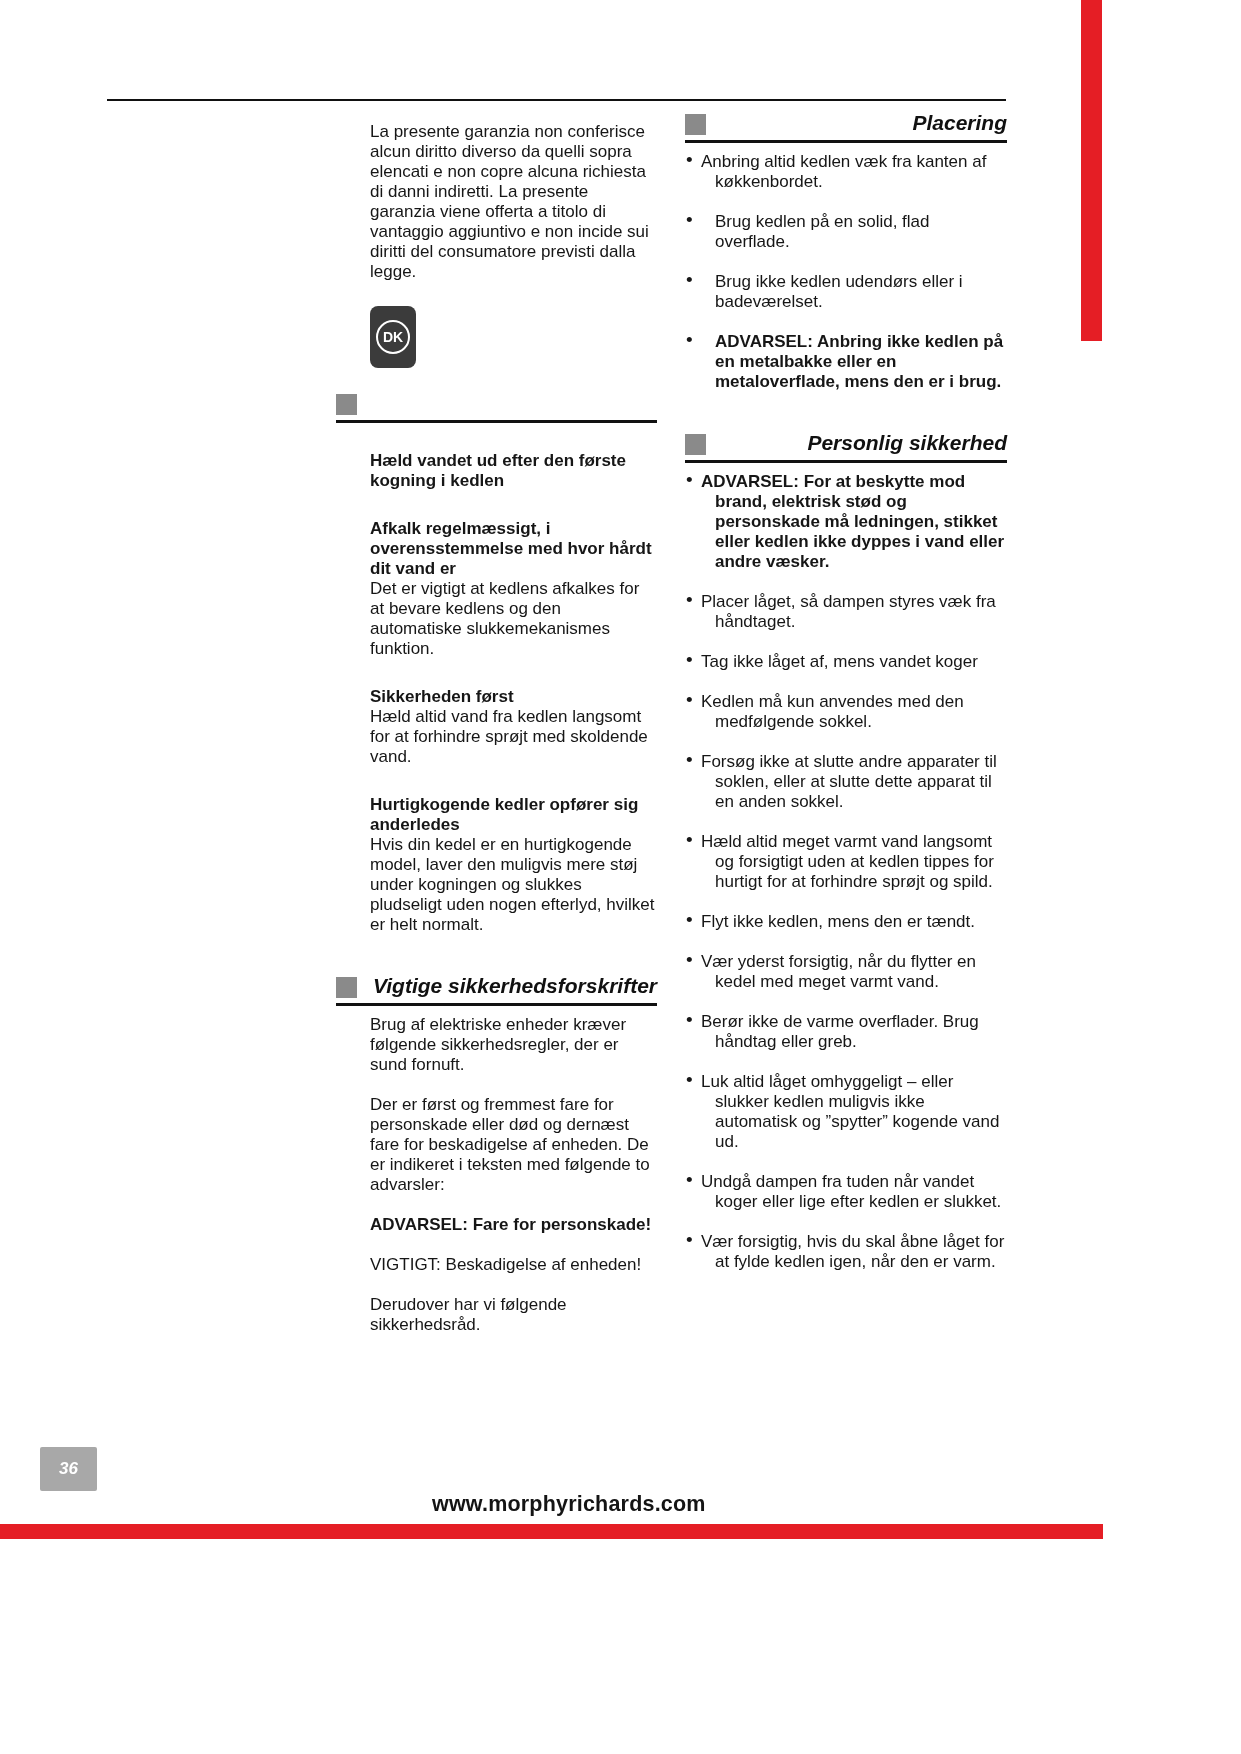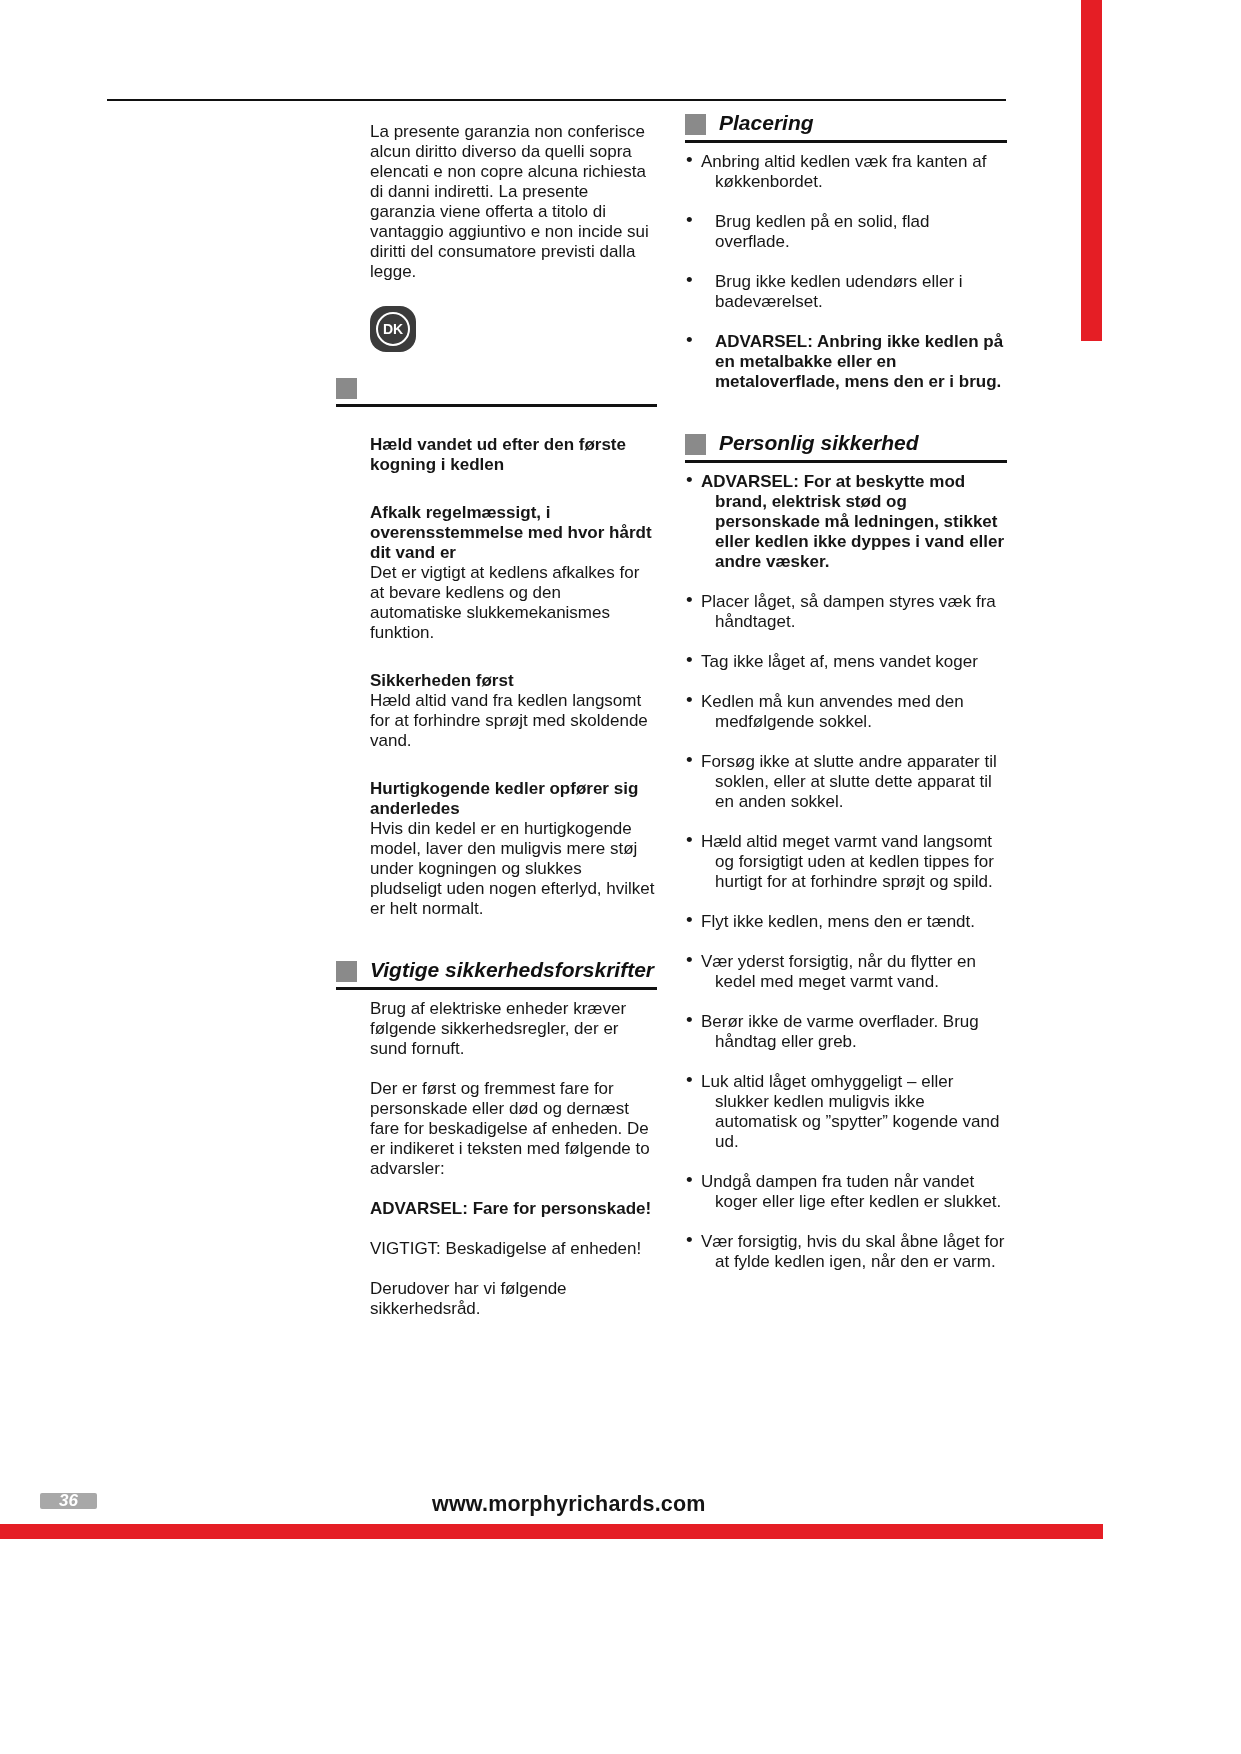--- a/index.html
+++ b/index.html
@@ -14,39 +14,39 @@
   .col { position:absolute; font-size:17px; line-height:20px; }
   .col-left  { left:336px; top:122px; width:321px; }
   .col-right { left:685px; top:110px; width:322px; }
 
   p { margin:0; }
   .indent { margin-left:34px; }
   .para { margin-bottom:20px; }
   .bold { font-weight:bold; }
 
   .section-heading { display:flex; align-items:flex-start; gap:13px;
-    border-bottom:3px solid #111; padding-bottom:5px; margin-bottom:9px; }
+    border-bottom:3px solid #111; padding-bottom:5px; margin-bottom:9px;justify-content:space-between; }
   .section-heading.mt { margin-top:38px; }
   .sq { width:21px; height:21px; background:var(--marker,#8a8a8a); flex:0 0 auto; margin-top:4px; }
   .section-title { font-size:21px; line-height:25px; font-weight:bold; font-style:italic; color:#111; }
 
-  .dk-badge { width:46px; height:46px; background:var(--badge-bg,#3b3b3b); border-radius:16px;
+  .dk-badge { width:46px; height:62px; background:var(--badge-bg,#3b3b3b); border-radius:8px;
     display:flex; align-items:center; justify-content:center; margin:24px 0 22px 34px; }
   .dk-circle { width:34px; height:34px; border:2.5px solid #fff; border-radius:50%;
     display:flex; align-items:center; justify-content:center; color:#fff; font-weight:bold; font-size:14px; }
 
   .block { margin-left:34px; margin-bottom:18px; }
   .block-title { font-weight:bold;margin-top:28px; }
 
   .bullet { position:relative; padding-left:30px; margin-bottom:20px; }
   .bullet .dot { position:absolute; left:1px; top:-2px; font-size:19px; line-height:20px; }
   .bullet .btext { text-indent:-14px; }
   .bullet.deep .btext { text-indent:0; }
 
-  .footer-num { position:absolute; left:40px; top:1493px; width:57px; height:16px;
+  .footer-num { position:absolute; left:40px; top:1447px; width:57px; height:44px;
     background:var(--pagenum-bg,#a8a8a8); color:#fff; font-weight:bold; font-style:italic;
     font-size:17px; display:flex; align-items:center; justify-content:center; border-radius:2px; }
   .footer-url { position:absolute; left:432px; top:1492px; font-size:21.5px; font-weight:bold;
     letter-spacing:0.2px; color:#141414; }
 </style>
 </head>
 <body>
 
 <div class="page">
 

